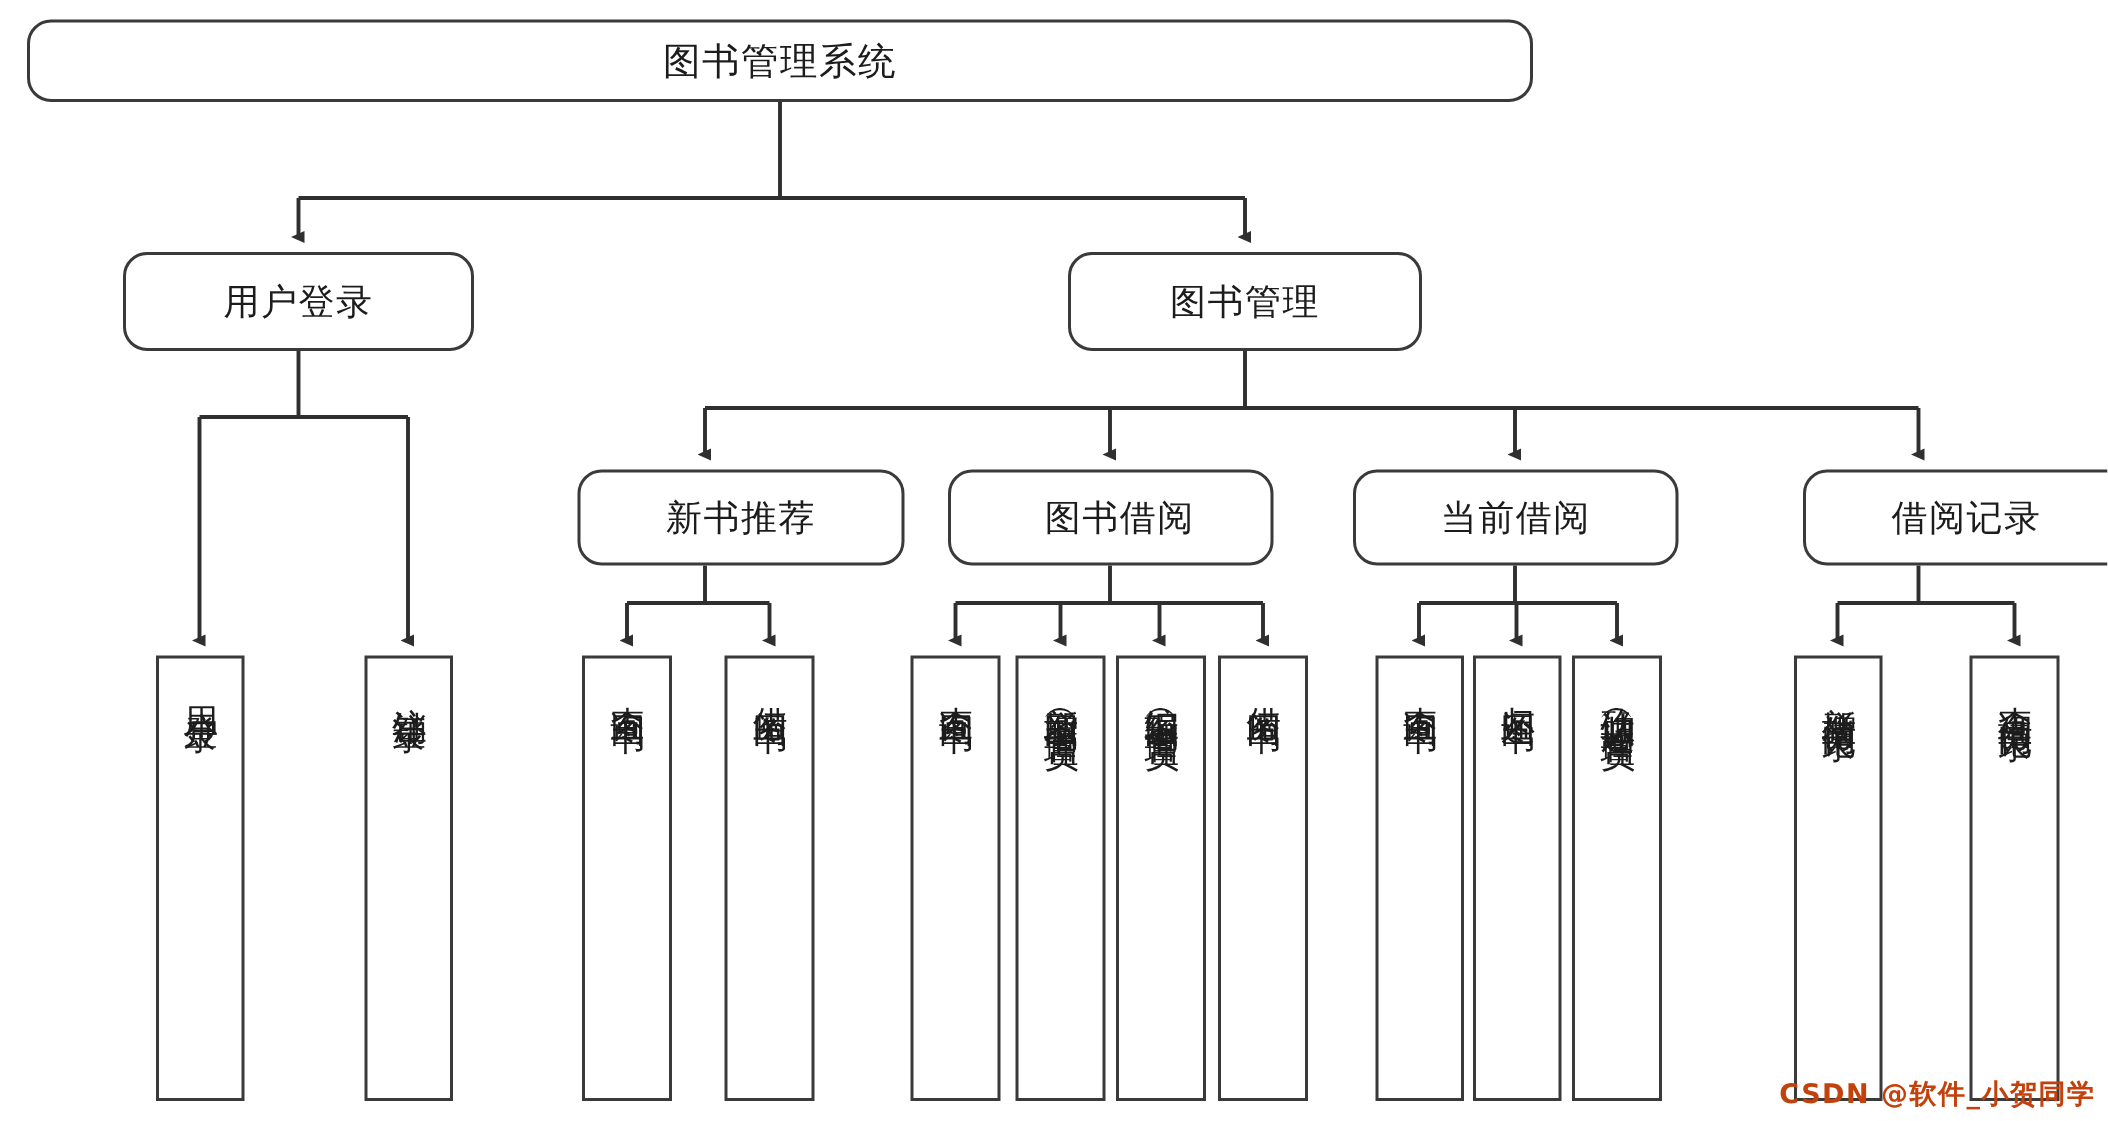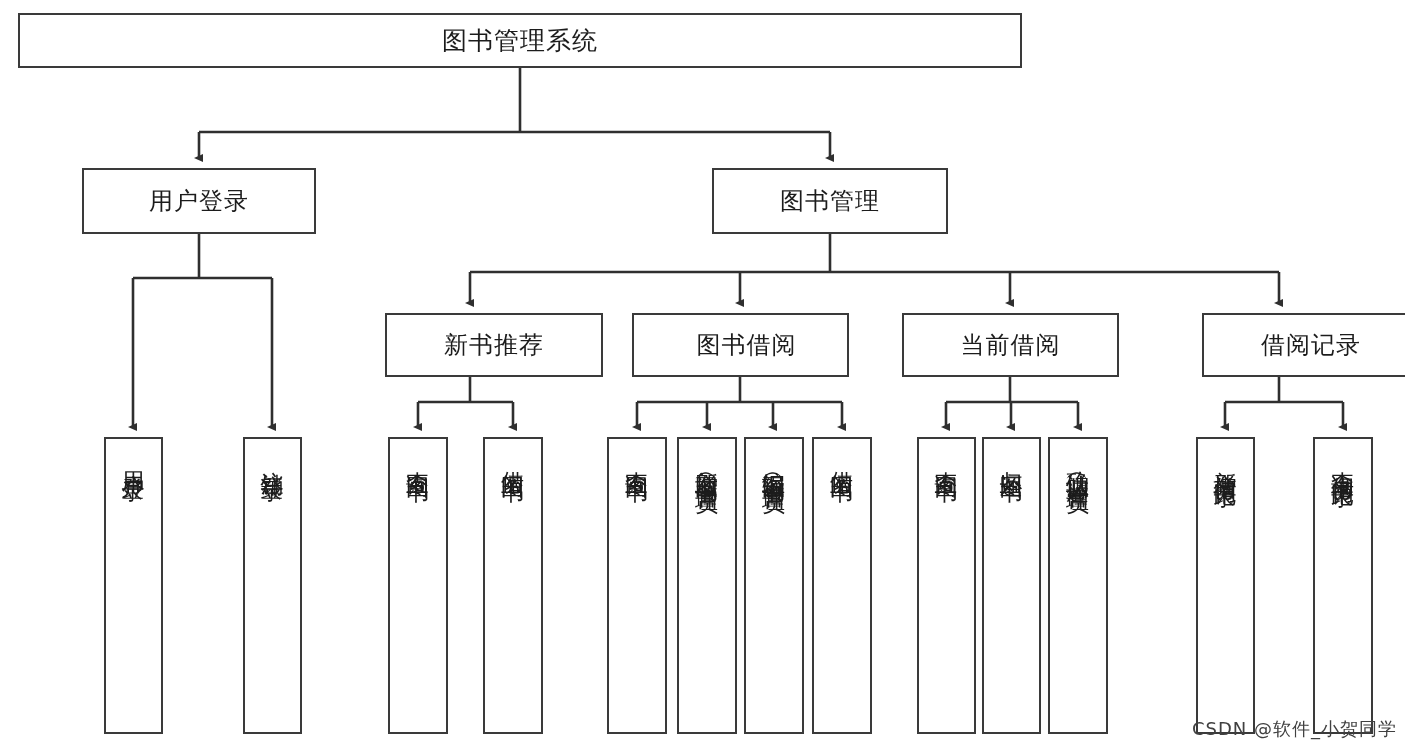--- a/index.html
+++ b/index.html
@@ -31,20 +31,21 @@
     background: #ffffff;
     display: flex;
     align-items: center;
     justify-content: center;
     color: #1c1c1c;
   }
   .node.horiz {
     font-size: 24px;
     letter-spacing: 1px;
     line-height: 1.2;
+    border-radius: 16px;
   }
   .node.root {
     font-size: 25px;
   }
   .node.leaf {
     font-size: 23px;
     padding-top: 14px;
     align-items: flex-start;
     justify-content: center;
     letter-spacing: 2px;
@@ -54,24 +55,25 @@
     text-orientation: upright;
     white-space: nowrap;
     line-height: 1.05;
     letter-spacing: 3px;
   }
   .watermark {
     position: absolute;
     right: 8px;
     bottom: 6px;
     font-size: 18px;
-    color: #404040;
+    color: #c2410c;
     letter-spacing: 1px;
     white-space: nowrap;
     font-family: "DejaVu Sans", "Liberation Sans", sans-serif;
+    font-weight: bold;
   }
 </style>
 </head>
 <body>
 
 <div id="canvas">
 
   <svg id="edges" viewBox="0 0 1405 747" xmlns="http://www.w3.org/2000/svg">
     <defs>
       <marker id="arrow" markerWidth="10" markerHeight="10" refX="5" refY="5" orient="auto" markerUnits="userSpaceOnUse">

